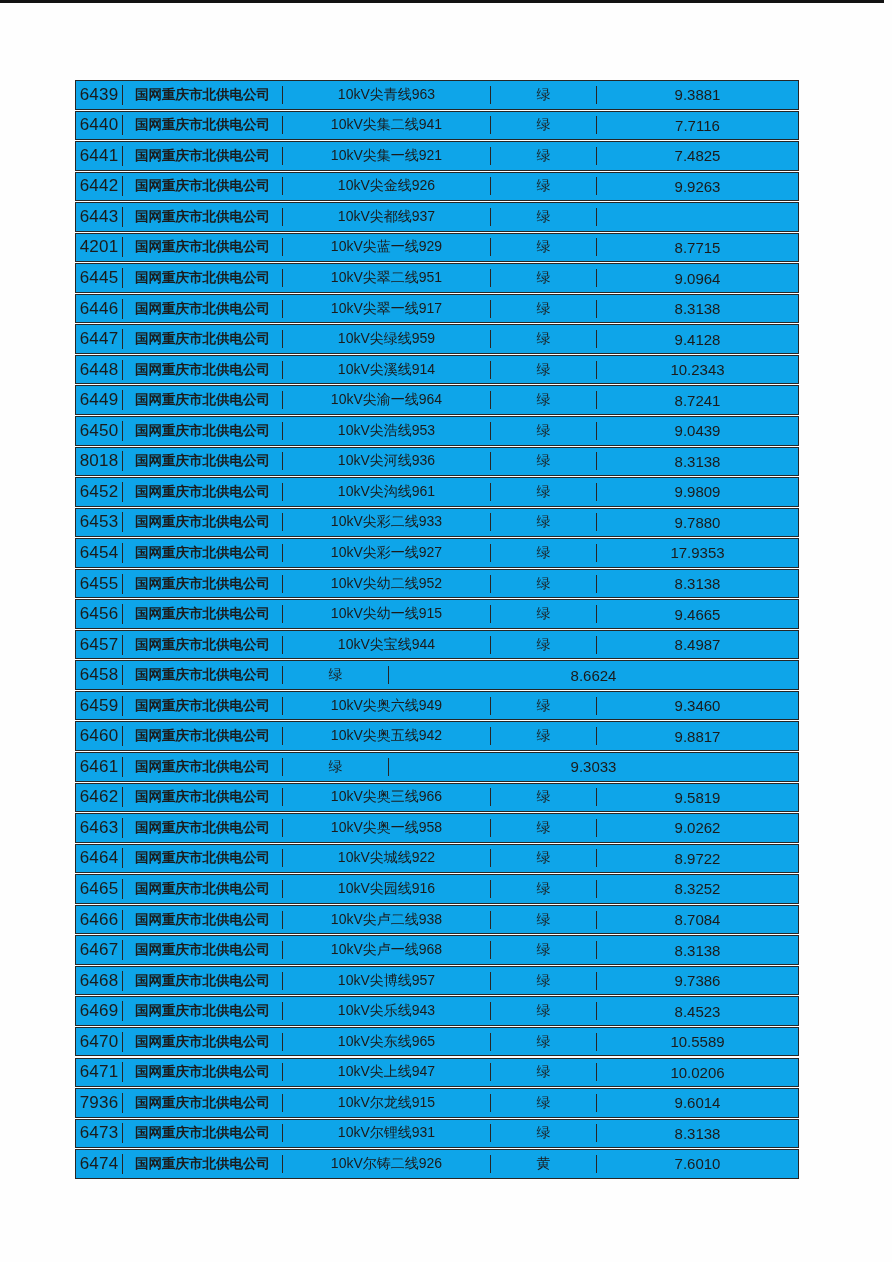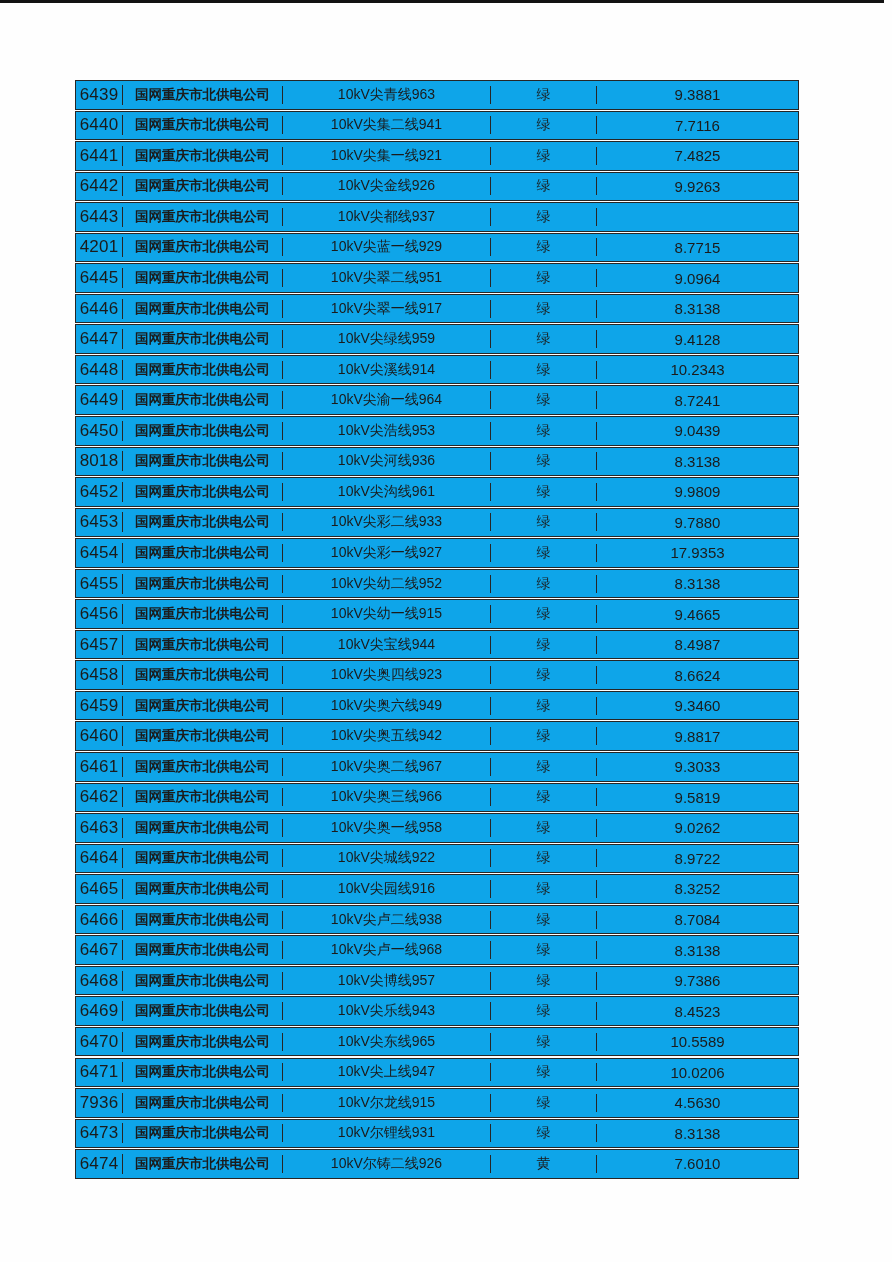--- a/index.html
+++ b/index.html
@@ -211,42 +211,40 @@
         <div class="t-row">
           <div class="cell cell-id">6457</div>
           <div class="cell cell-company">国网重庆市北供电公司</div>
           <div class="cell cell-line">10kV尖宝线944</div>
           <div class="cell cell-status">绿</div>
           <div class="cell cell-value">8.4987</div>
         </div>
         <div class="t-row">
           <div class="cell cell-id">6458</div>
           <div class="cell cell-company">国网重庆市北供电公司</div>
-          <div class="cell cell-line">10kV尖奥四线923</div>
           <div class="cell cell-status">绿</div>
           <div class="cell cell-value">8.6624</div>
         </div>
         <div class="t-row">
           <div class="cell cell-id">6459</div>
           <div class="cell cell-company">国网重庆市北供电公司</div>
           <div class="cell cell-line">10kV尖奥六线949</div>
           <div class="cell cell-status">绿</div>
           <div class="cell cell-value">9.3460</div>
         </div>
         <div class="t-row">
           <div class="cell cell-id">6460</div>
           <div class="cell cell-company">国网重庆市北供电公司</div>
           <div class="cell cell-line">10kV尖奥五线942</div>
           <div class="cell cell-status">绿</div>
           <div class="cell cell-value">9.8817</div>
         </div>
         <div class="t-row">
           <div class="cell cell-id">6461</div>
           <div class="cell cell-company">国网重庆市北供电公司</div>
-          <div class="cell cell-line">10kV尖奥二线967</div>
           <div class="cell cell-status">绿</div>
           <div class="cell cell-value">9.3033</div>
         </div>
         <div class="t-row">
           <div class="cell cell-id">6462</div>
           <div class="cell cell-company">国网重庆市北供电公司</div>
           <div class="cell cell-line">10kV尖奥三线966</div>
           <div class="cell cell-status">绿</div>
           <div class="cell cell-value">9.5819</div>
         </div>
@@ -311,21 +309,21 @@
           <div class="cell cell-company">国网重庆市北供电公司</div>
           <div class="cell cell-line">10kV尖上线947</div>
           <div class="cell cell-status">绿</div>
           <div class="cell cell-value">10.0206</div>
         </div>
         <div class="t-row">
           <div class="cell cell-id">7936</div>
           <div class="cell cell-company">国网重庆市北供电公司</div>
           <div class="cell cell-line">10kV尔龙线915</div>
           <div class="cell cell-status">绿</div>
-          <div class="cell cell-value">4.5630</div>
+          <div class="cell cell-value">9.6014</div>
         </div>
         <div class="t-row">
           <div class="cell cell-id">6473</div>
           <div class="cell cell-company">国网重庆市北供电公司</div>
           <div class="cell cell-line">10kV尔锂线931</div>
           <div class="cell cell-status">绿</div>
           <div class="cell cell-value">8.3138</div>
         </div>
         <div class="t-row">
           <div class="cell cell-id">6474</div>

